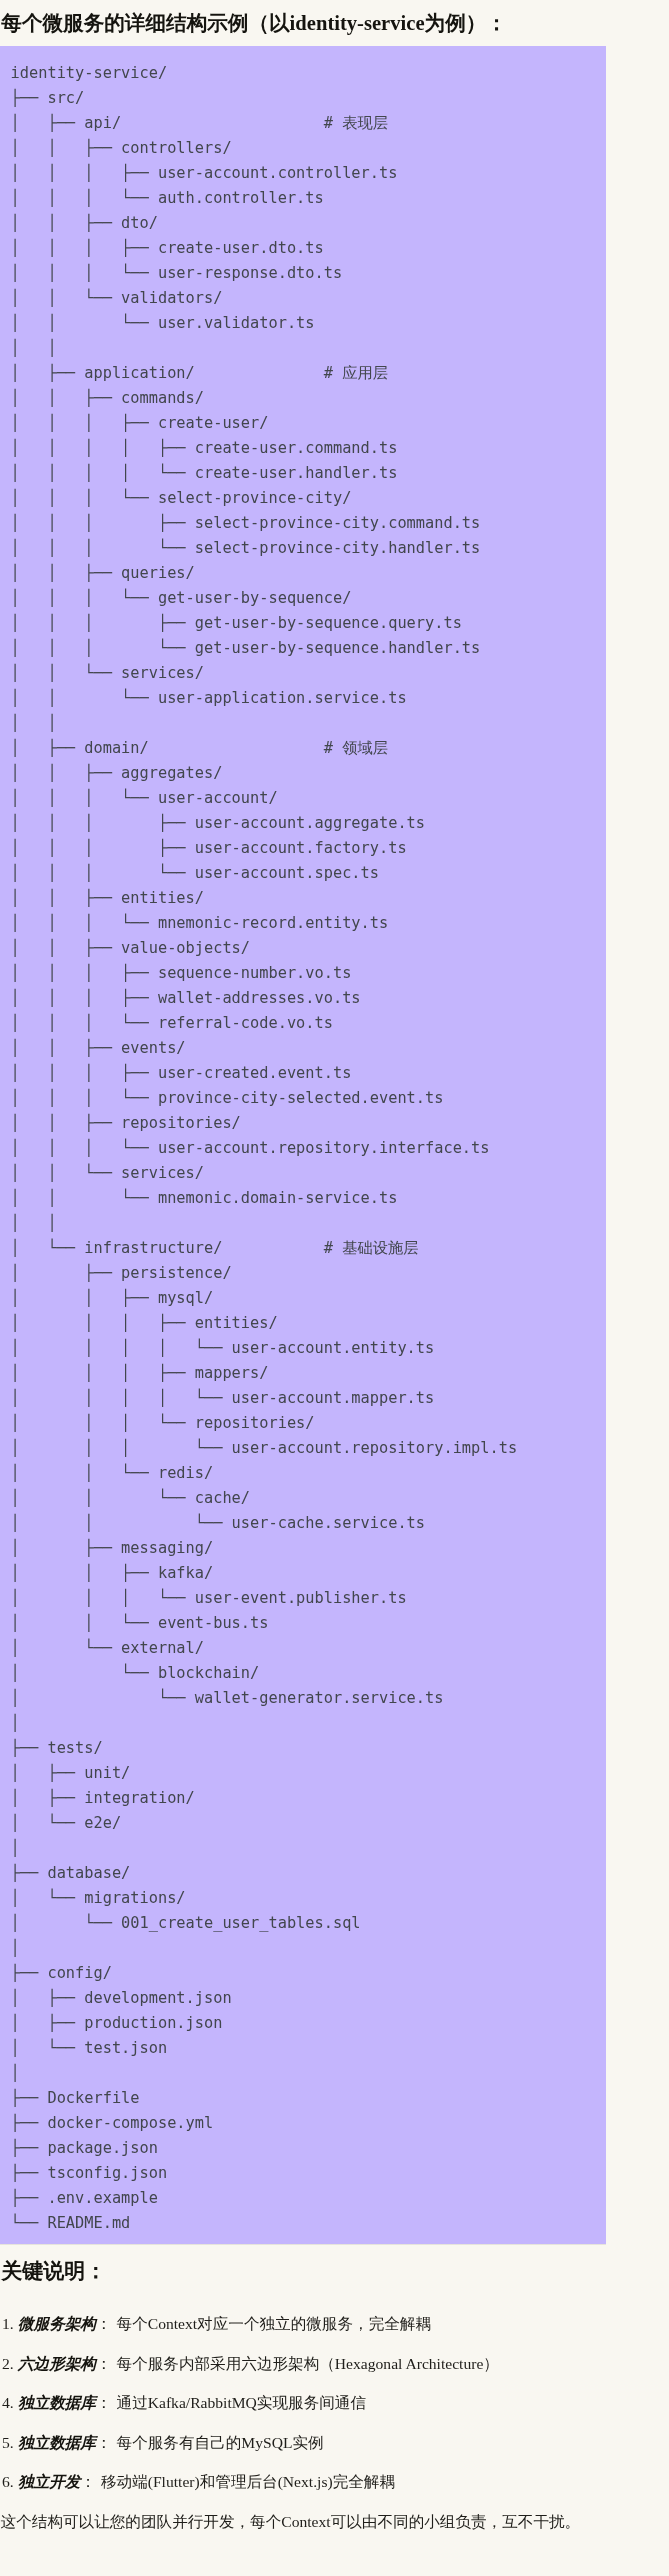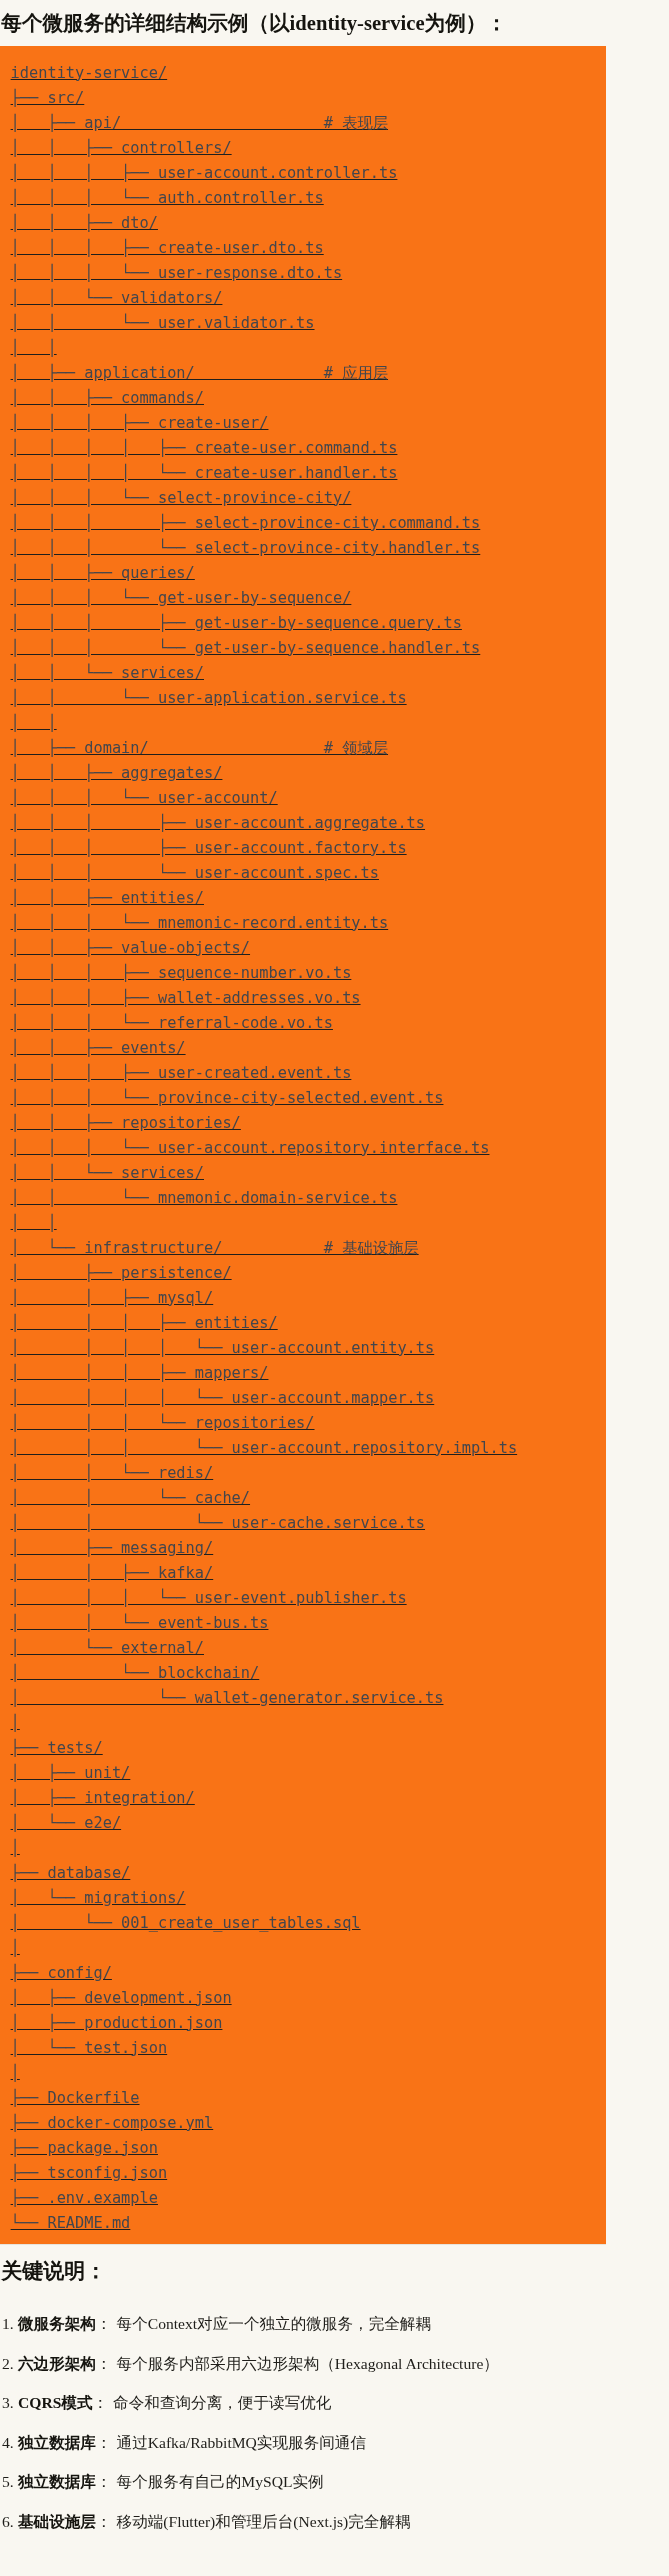--- a/index.html
+++ b/index.html
@@ -20,24 +20,23 @@
   .page-title {
     margin: 0;
     padding: 10px 5px 8.8px 1.3px;
     font-size: 20.6px;
     line-height: 1.3;
     font-weight: 700;
     color: #15140f;
     font-family: "Liberation Serif", serif;
   }
   .code-block {
-    background: #f97316;
+    background: #c4b5fd;
     padding: 15px 10px 8.8px 10.6px;
     border-bottom: 1.3px solid #e7e4dc;
-    text-decoration: underline;
   }
   .code-block pre {
     margin: 0;
     font-family: "DejaVu Sans Mono", monospace;
     font-size: 15.3px;
     line-height: 25px;
     color: #42464d;
     white-space: pre;
   }
   .notes {
@@ -62,20 +61,21 @@
     margin: 0 0 17px 0;
     padding-left: 1.9px;
     color: #1f1e1a;
   }
   .notes-list .num {
     margin-right: 4.4px;
   }
   .notes-list b {
     font-weight: 700;
     color: #15140f;
+    font-style: italic;
   }
   .notes-list .colon {
     margin-right: 5px;
   }
   .closing {
     margin: 0;
     padding-left: 0.6px;
     padding-top: 0;
     font-size: 15.6px;
     line-height: 22.5px;
@@ -178,22 +178,22 @@
 ├── .env.example
 └── README.md</pre>
   </div>
 
   <div class="notes">
     <h3 class="notes-heading">关键说明：</h3>
 
     <ol class="notes-list">
       <li><span class="num">1.</span><b>微服务架构</b><span class="colon">：</span><span>每个Context对应一个独立的微服务，完全解耦</span></li>
       <li><span class="num">2.</span><b>六边形架构</b><span class="colon">：</span><span>每个服务内部采用六边形架构（Hexagonal Architecture）</span></li>
-      <li><span class="num">3.</span><b>CQRS模式</b><span class="colon">：</span><span>命令和查询分离，便于读写优化</span></li>
       <li><span class="num">4.</span><b>独立数据库</b><span class="colon">：</span><span>通过Kafka/RabbitMQ实现服务间通信</span></li>
       <li><span class="num">5.</span><b>独立数据库</b><span class="colon">：</span><span>每个服务有自己的MySQL实例</span></li>
-      <li><span class="num">6.</span><b>基础设施层</b><span class="colon">：</span><span>移动端(Flutter)和管理后台(Next.js)完全解耦</span></li>
+      <li><span class="num">6.</span><b>独立开发</b><span class="colon">：</span><span>移动端(Flutter)和管理后台(Next.js)完全解耦</span></li>
     </ol>
 
+    <p class="closing">这个结构可以让您的团队并行开发，每个Context可以由不同的小组负责，互不干扰。</p>
   </div>
 
 </div>
 
 
 </body></html>

